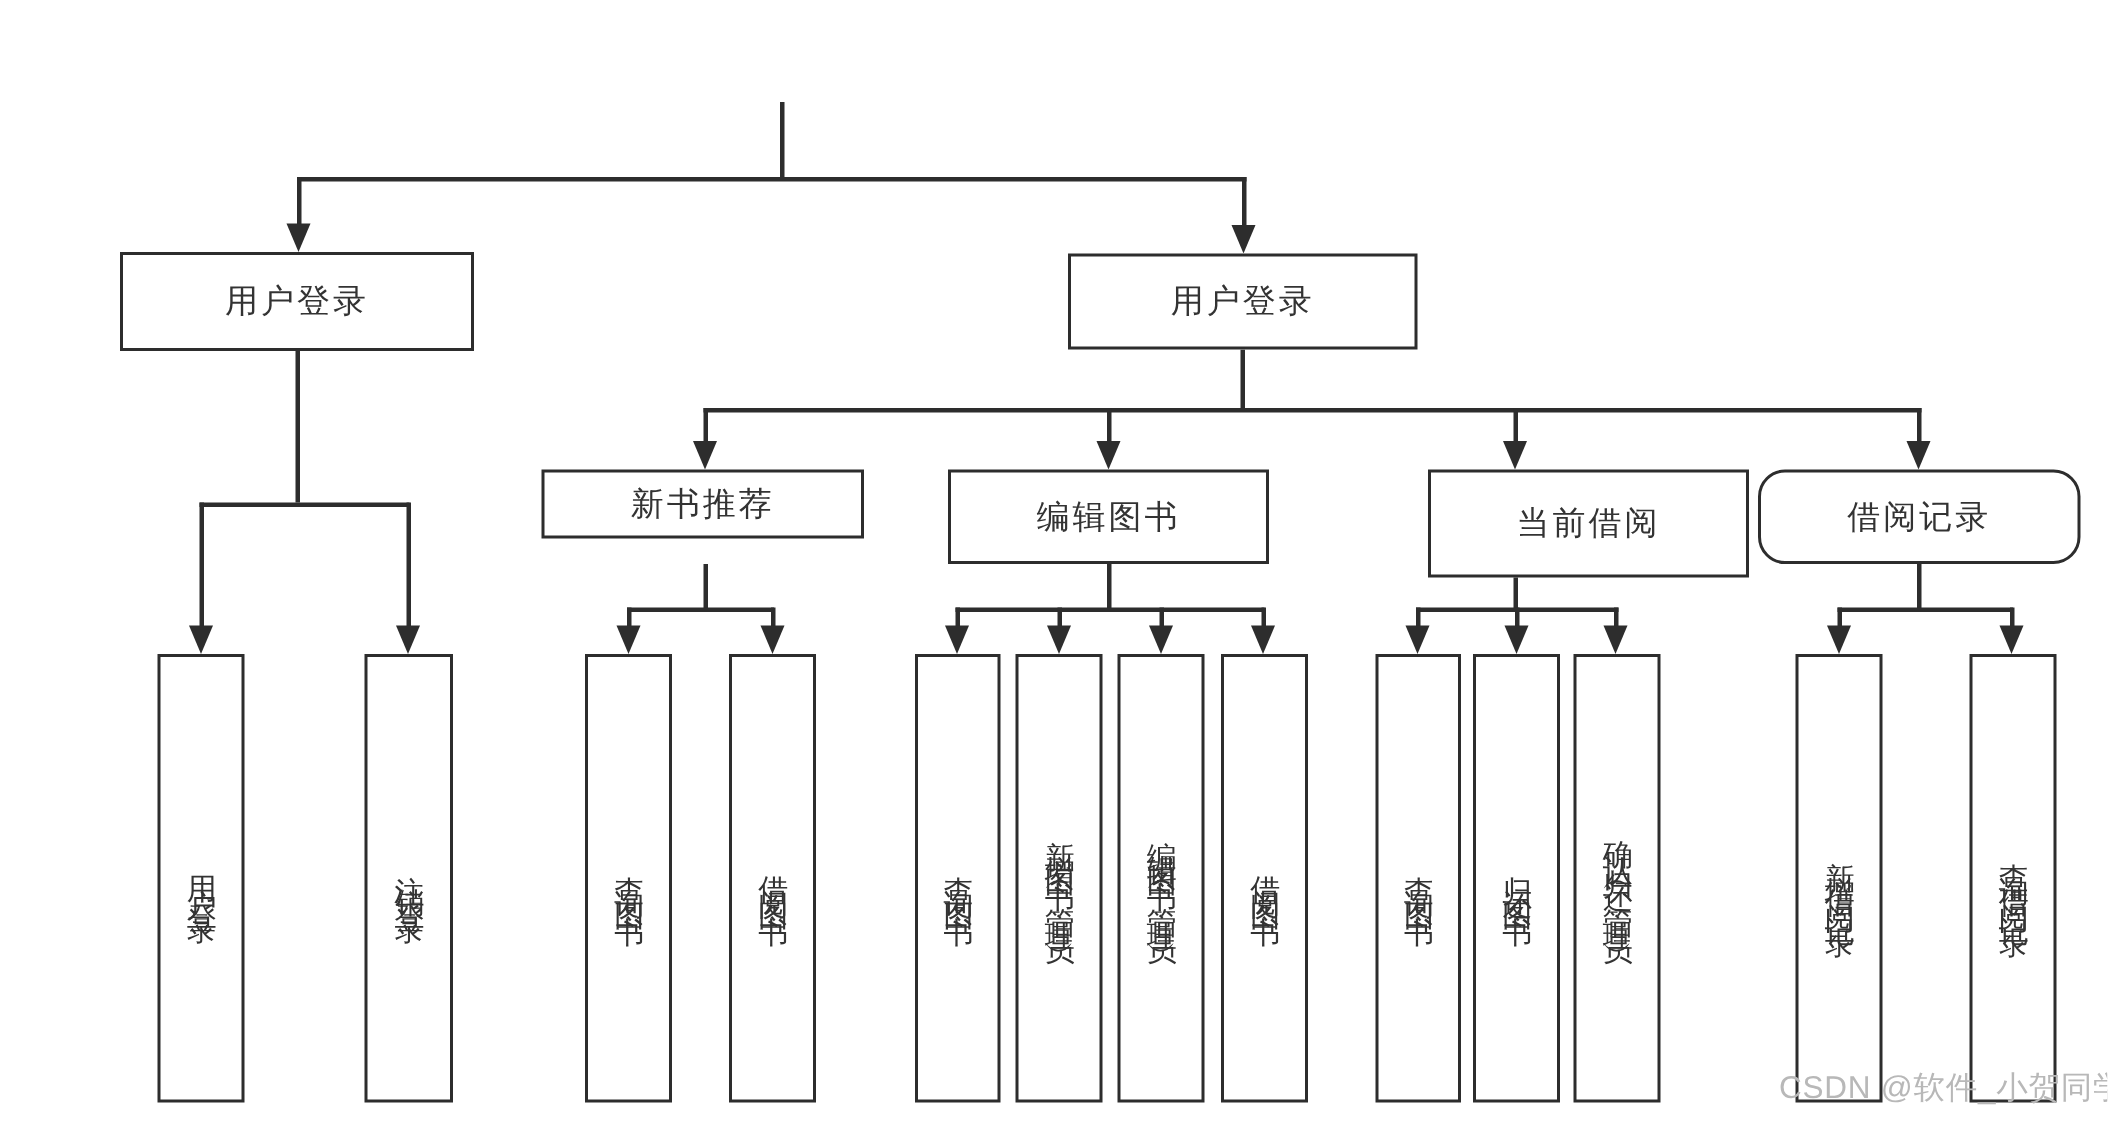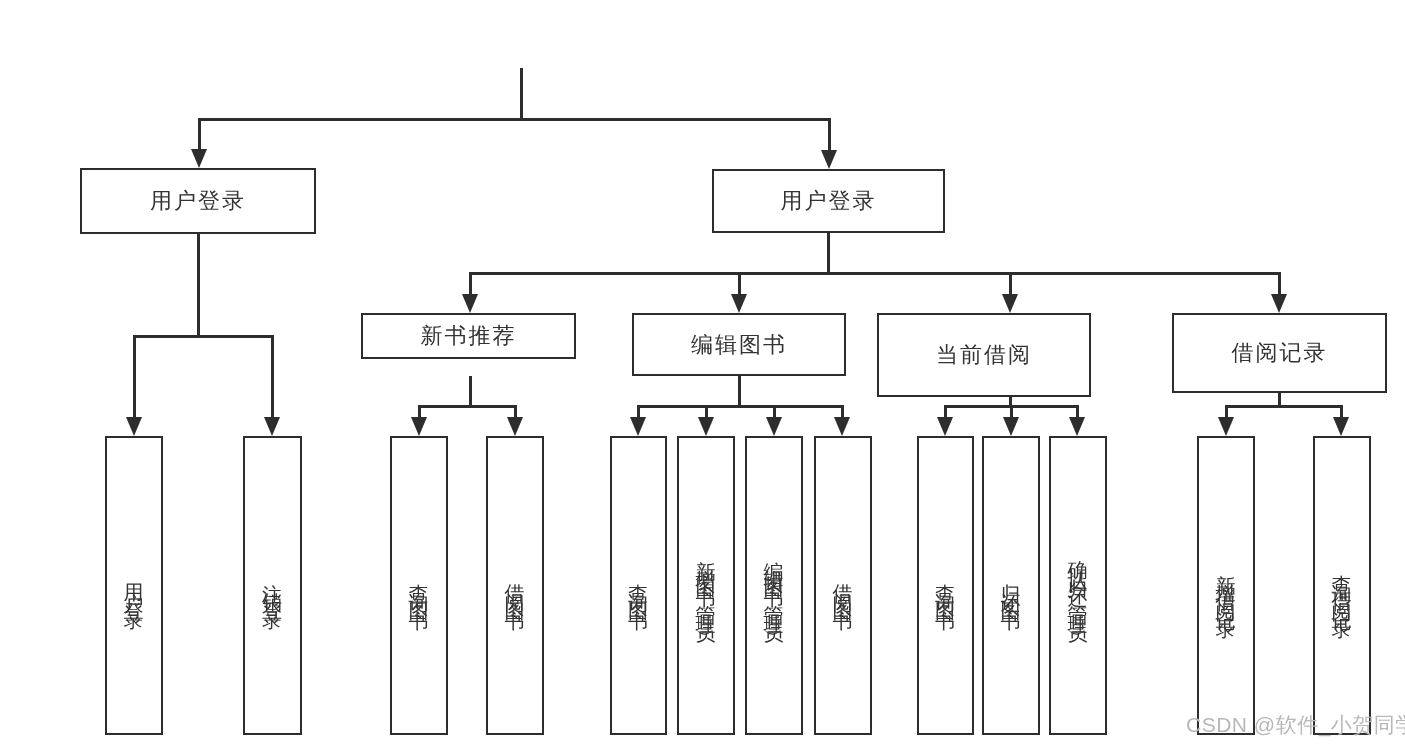--- a/index.html
+++ b/index.html
@@ -99,22 +99,22 @@
   <div class="arr" style="left:462px; top:294px;"></div>
   <div class="vline" style="left:738px; top:272px; height:26px;"></div>
   <div class="arr" style="left:731px; top:294px;"></div>
   <div class="vline" style="left:1009px; top:272px; height:26px;"></div>
   <div class="arr" style="left:1002px; top:294px;"></div>
   <div class="vline" style="left:1278px; top:272px; height:26px;"></div>
   <div class="arr" style="left:1271px; top:294px;"></div>
 
   <div class="box" style="left:361px; top:313px; width:215px; height:46px;">新书推荐</div>
   <div class="box" style="left:632px; top:313px; width:214px; height:63px;">编辑图书</div>
-  <div class="box" style="left:877px; top:313px; width:214px; height:84px;font-family:Liberation Mono, monospace;">当前借阅</div>
-  <div class="box" style="left:1172px; top:313px; width:215px; height:80px;">借阅记录</div>
+  <div class="box" style="left:952px; top:313px; width:214px; height:72px;font-family:Liberation Mono, monospace;">当前借阅</div>
+  <div class="box" style="left:1172px; top:313px; width:215px; height:63px;border-radius:18px;">借阅记录</div>
 
   <div class="vline" style="left:469px; top:376px; height:31px;"></div>
   <div class="hline" style="left:418px; top:405px; width:98px;"></div>
   <div class="vline" style="left:418px; top:405px; height:15px;"></div>
   <div class="arr" style="left:411px; top:417px;"></div>
   <div class="vline" style="left:514px; top:405px; height:15px;"></div>
   <div class="arr" style="left:507px; top:417px;"></div>
 
   <div class="vline" style="left:738px; top:376px; height:31px;"></div>
   <div class="hline" style="left:637px; top:405px; width:206px;"></div>

